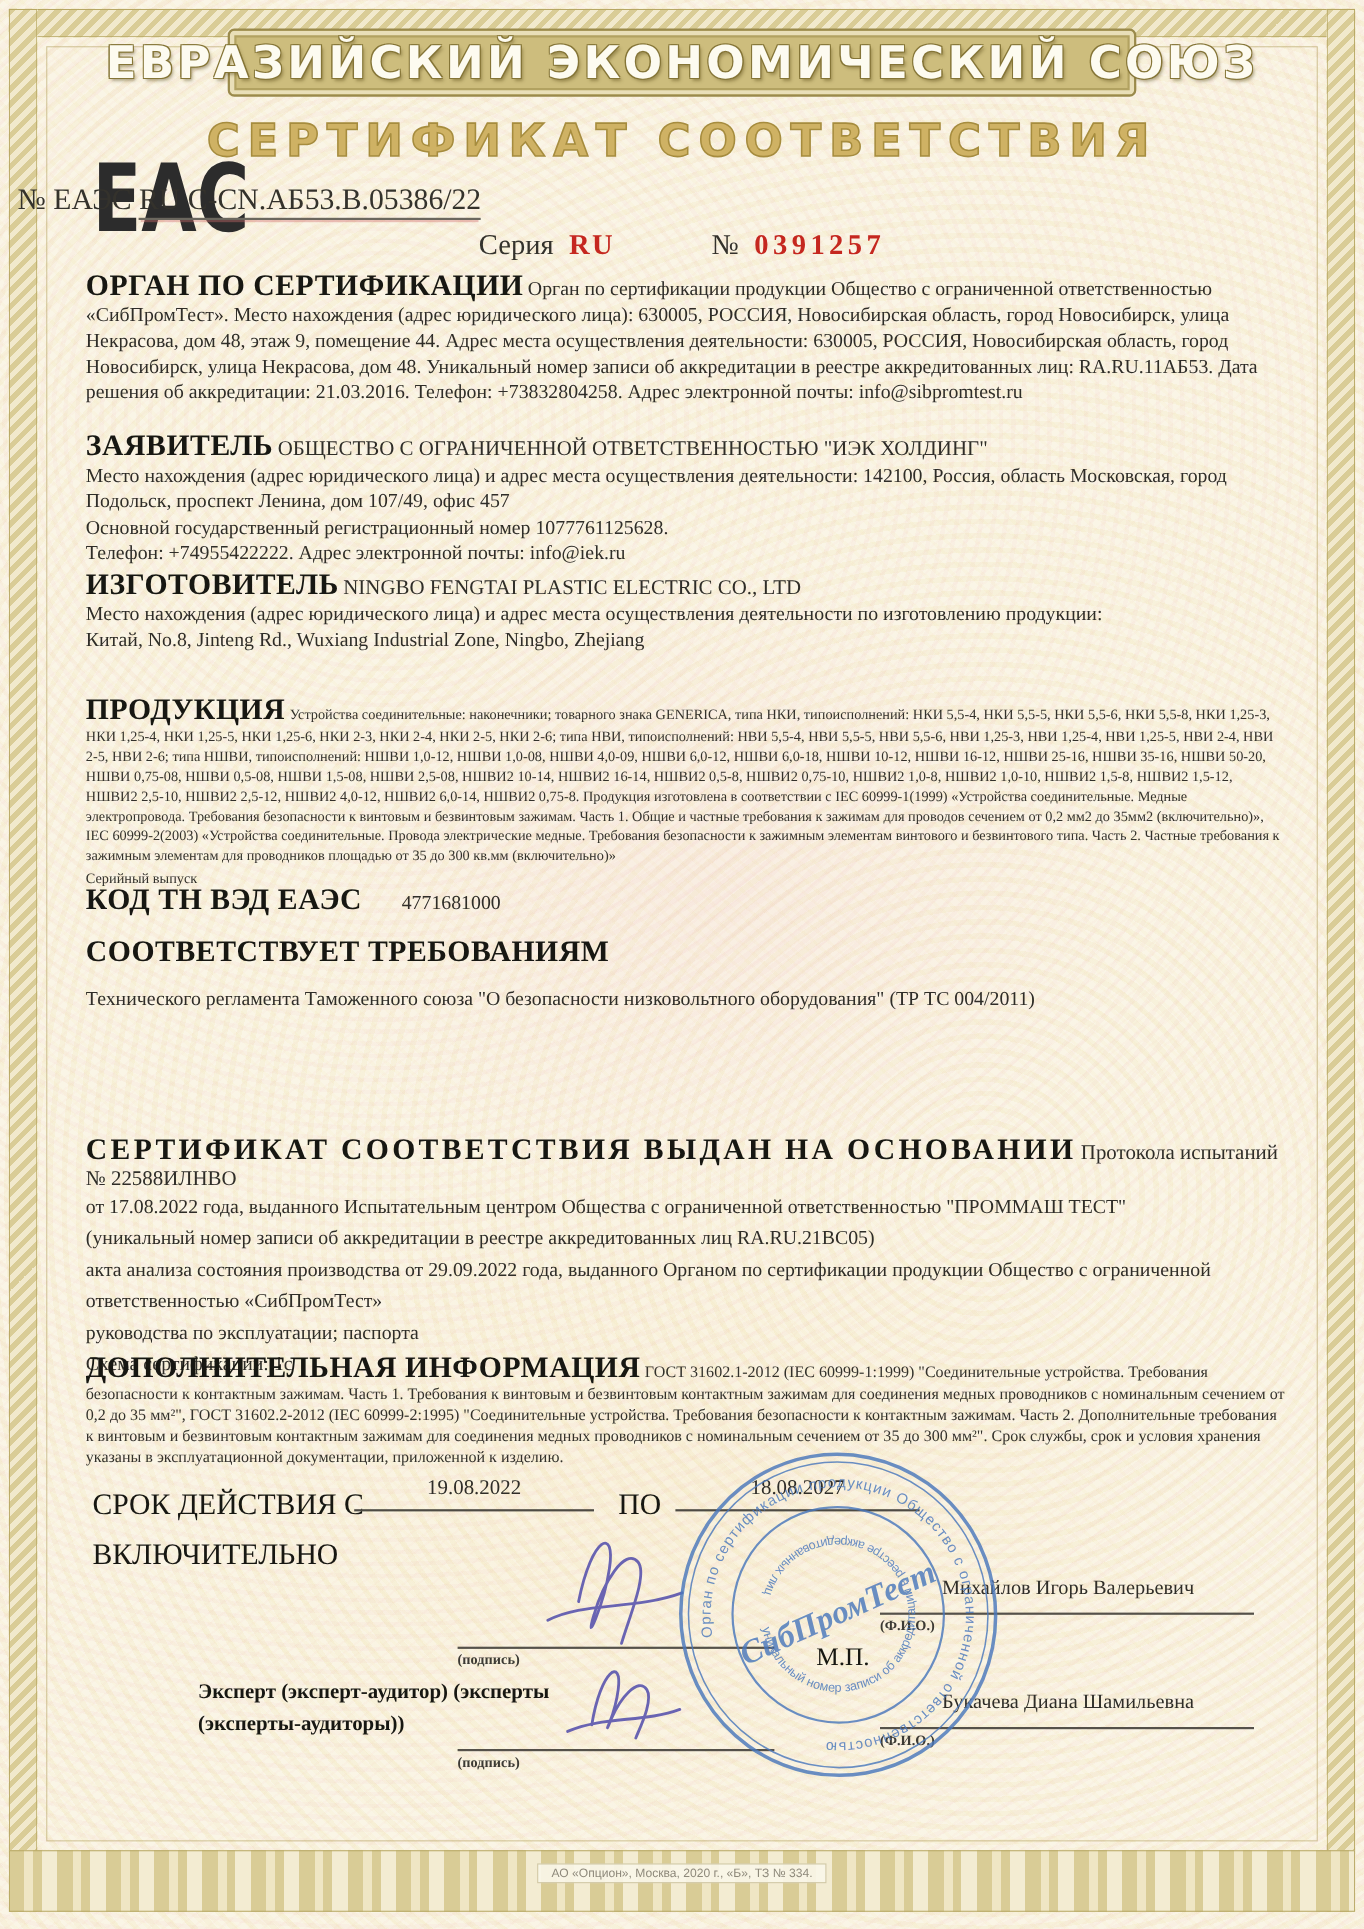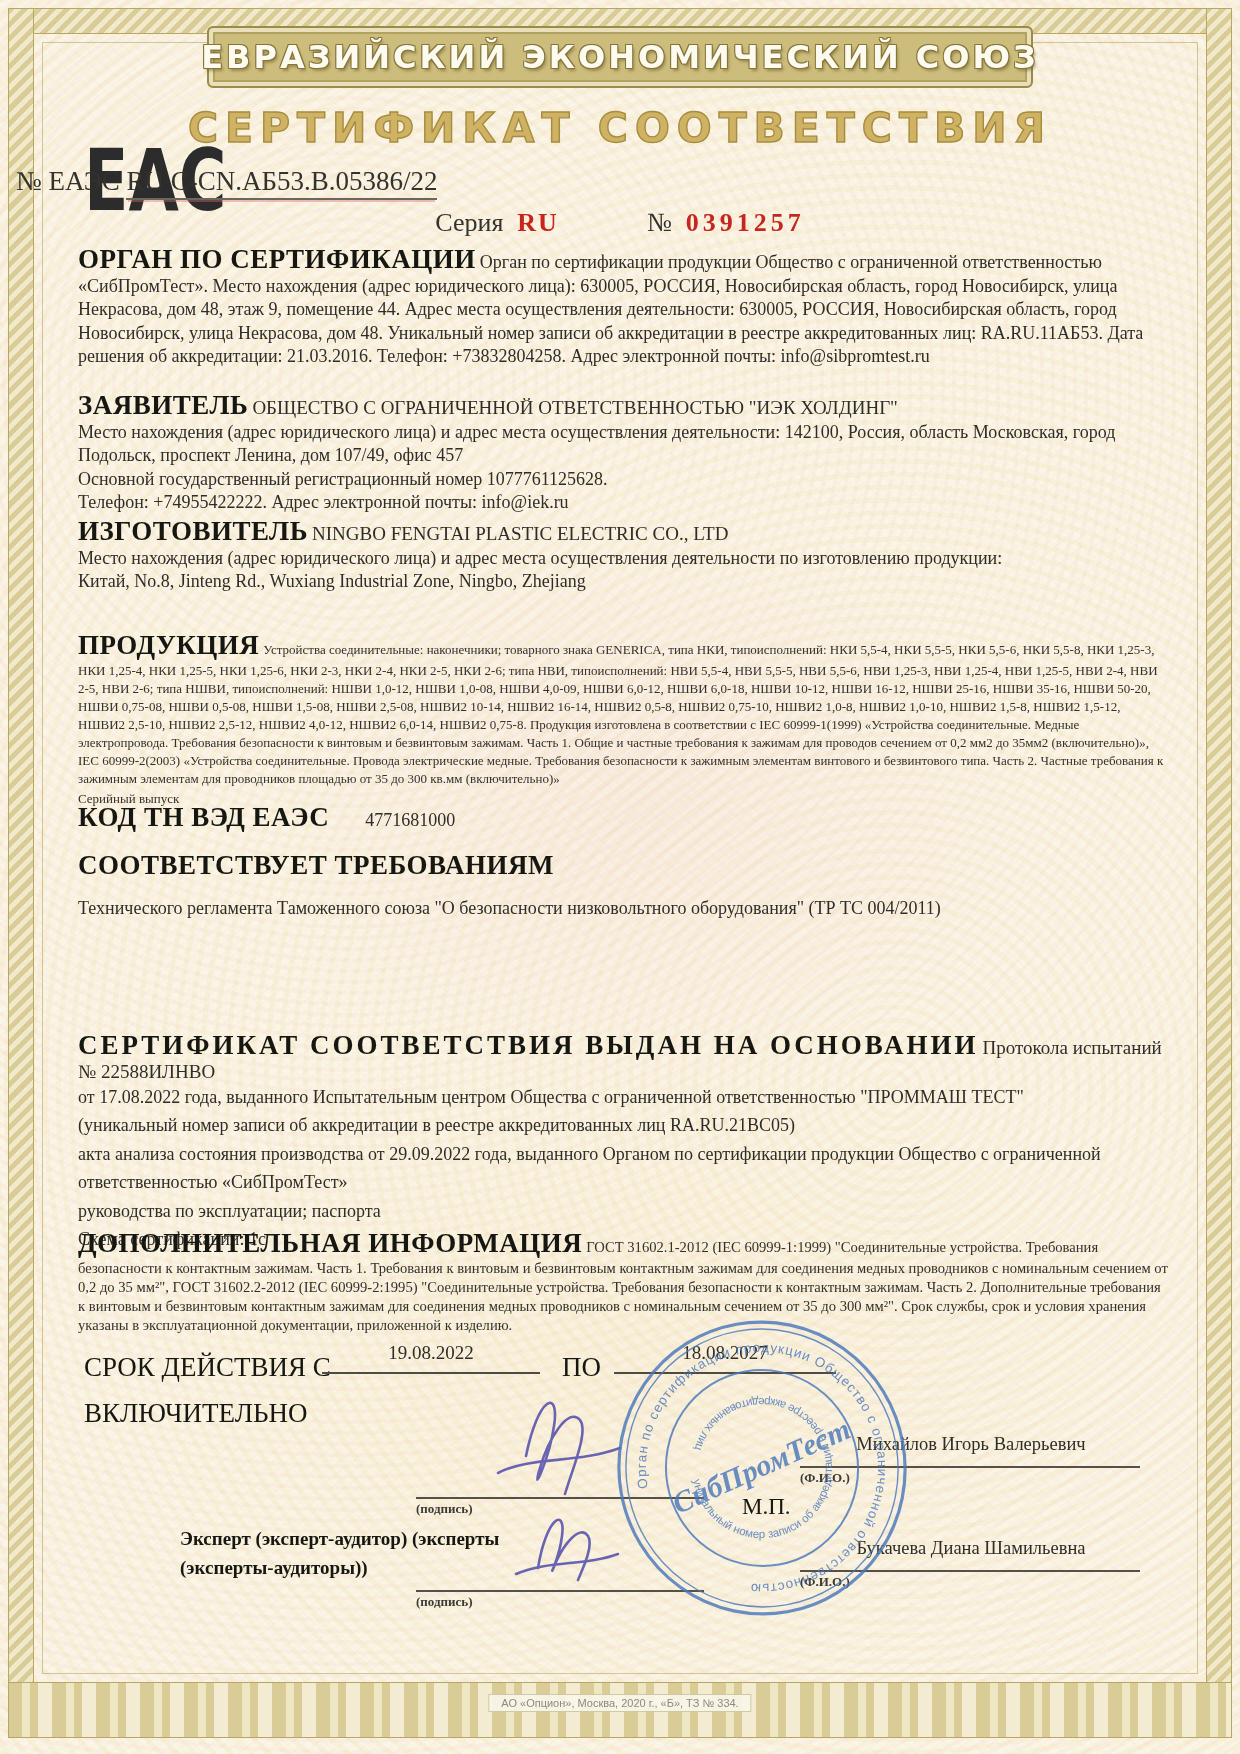--- a/index.html
+++ b/index.html
@@ -30,21 +30,21 @@
   .innerline{position:absolute;inset:42px 42px 80px 42px;border:1px solid rgba(178,158,92,0.55);pointer-events:none;}
 
   
   .union-banner{
     position:absolute;top:26px;left:50%;transform:translateX(-50%);
     width:822px;height:58px;display:flex;align-items:center;justify-content:center;
     background:#cdbd7d;border:2px solid #9a8a4c;border-radius:6px;
     box-shadow:inset 0 0 0 4px #e9dfb8, inset 0 0 0 6px #b2a261;
   }
   .union-banner span{
-    font-family:"DejaVu Sans", sans-serif;font-weight:bold;font-size:32px;letter-spacing:3px;
+    font-family:"DejaVu Sans", sans-serif;font-weight:bold;font-size:41px;letter-spacing:3px;
     color:#fdfbf0;text-shadow:1px 1px 0 #857537,-1px -1px 0 #857537,1px -1px 0 #857537,-1px 1px 0 #857537,2px 3px 3px rgba(90,75,25,0.45);
     white-space:nowrap;
   }
   .eac{
     position:absolute;left:84px;top:130px;
     font-family:"DejaVu Sans", sans-serif;font-weight:900;font-size:62px;color:#2c2c2c;
     transform:scale(1.05,1.38);transform-origin:left top;letter-spacing:0px;
   }
   .doc-title{
     position:absolute;top:104px;left:0;width:100%;text-align:center;

